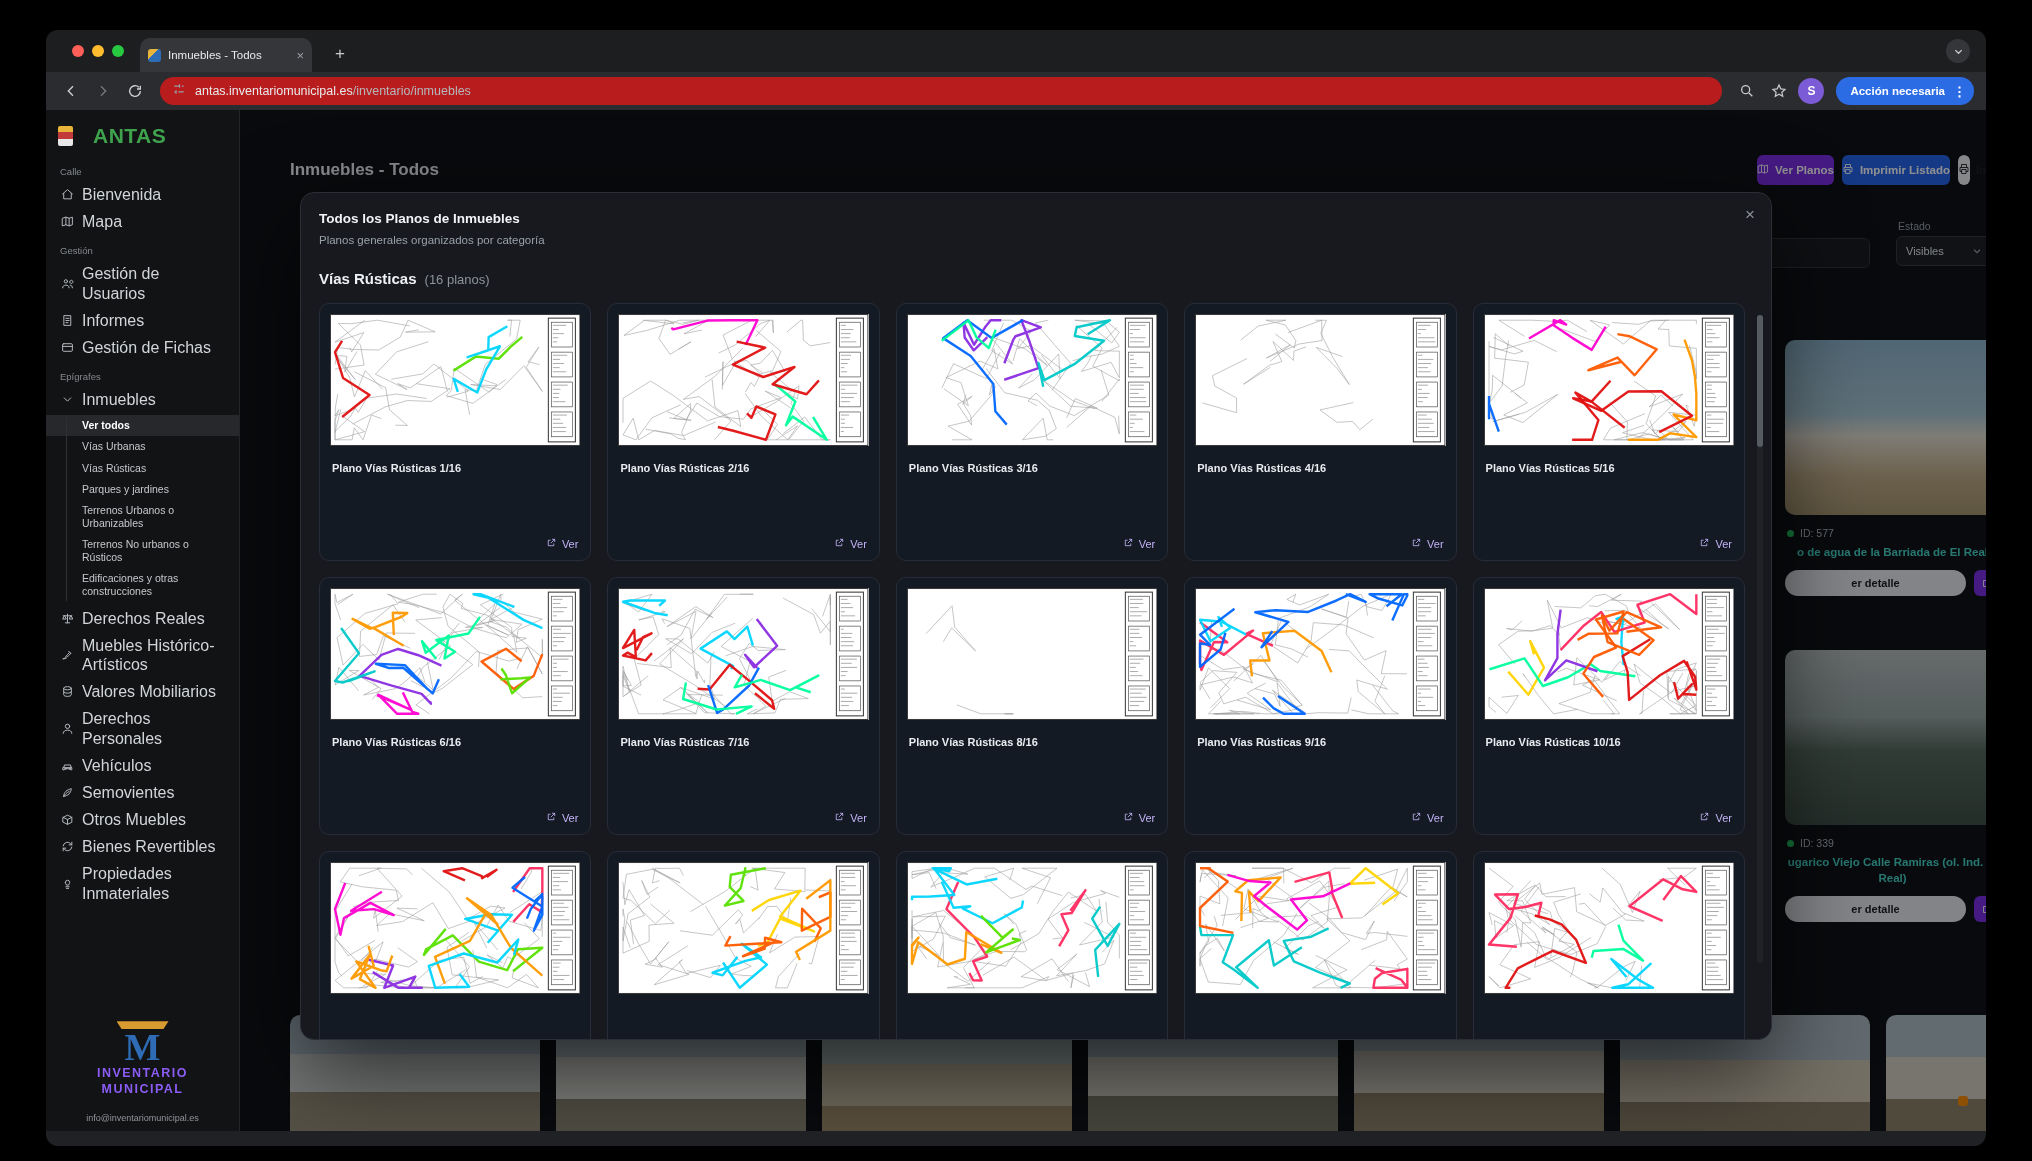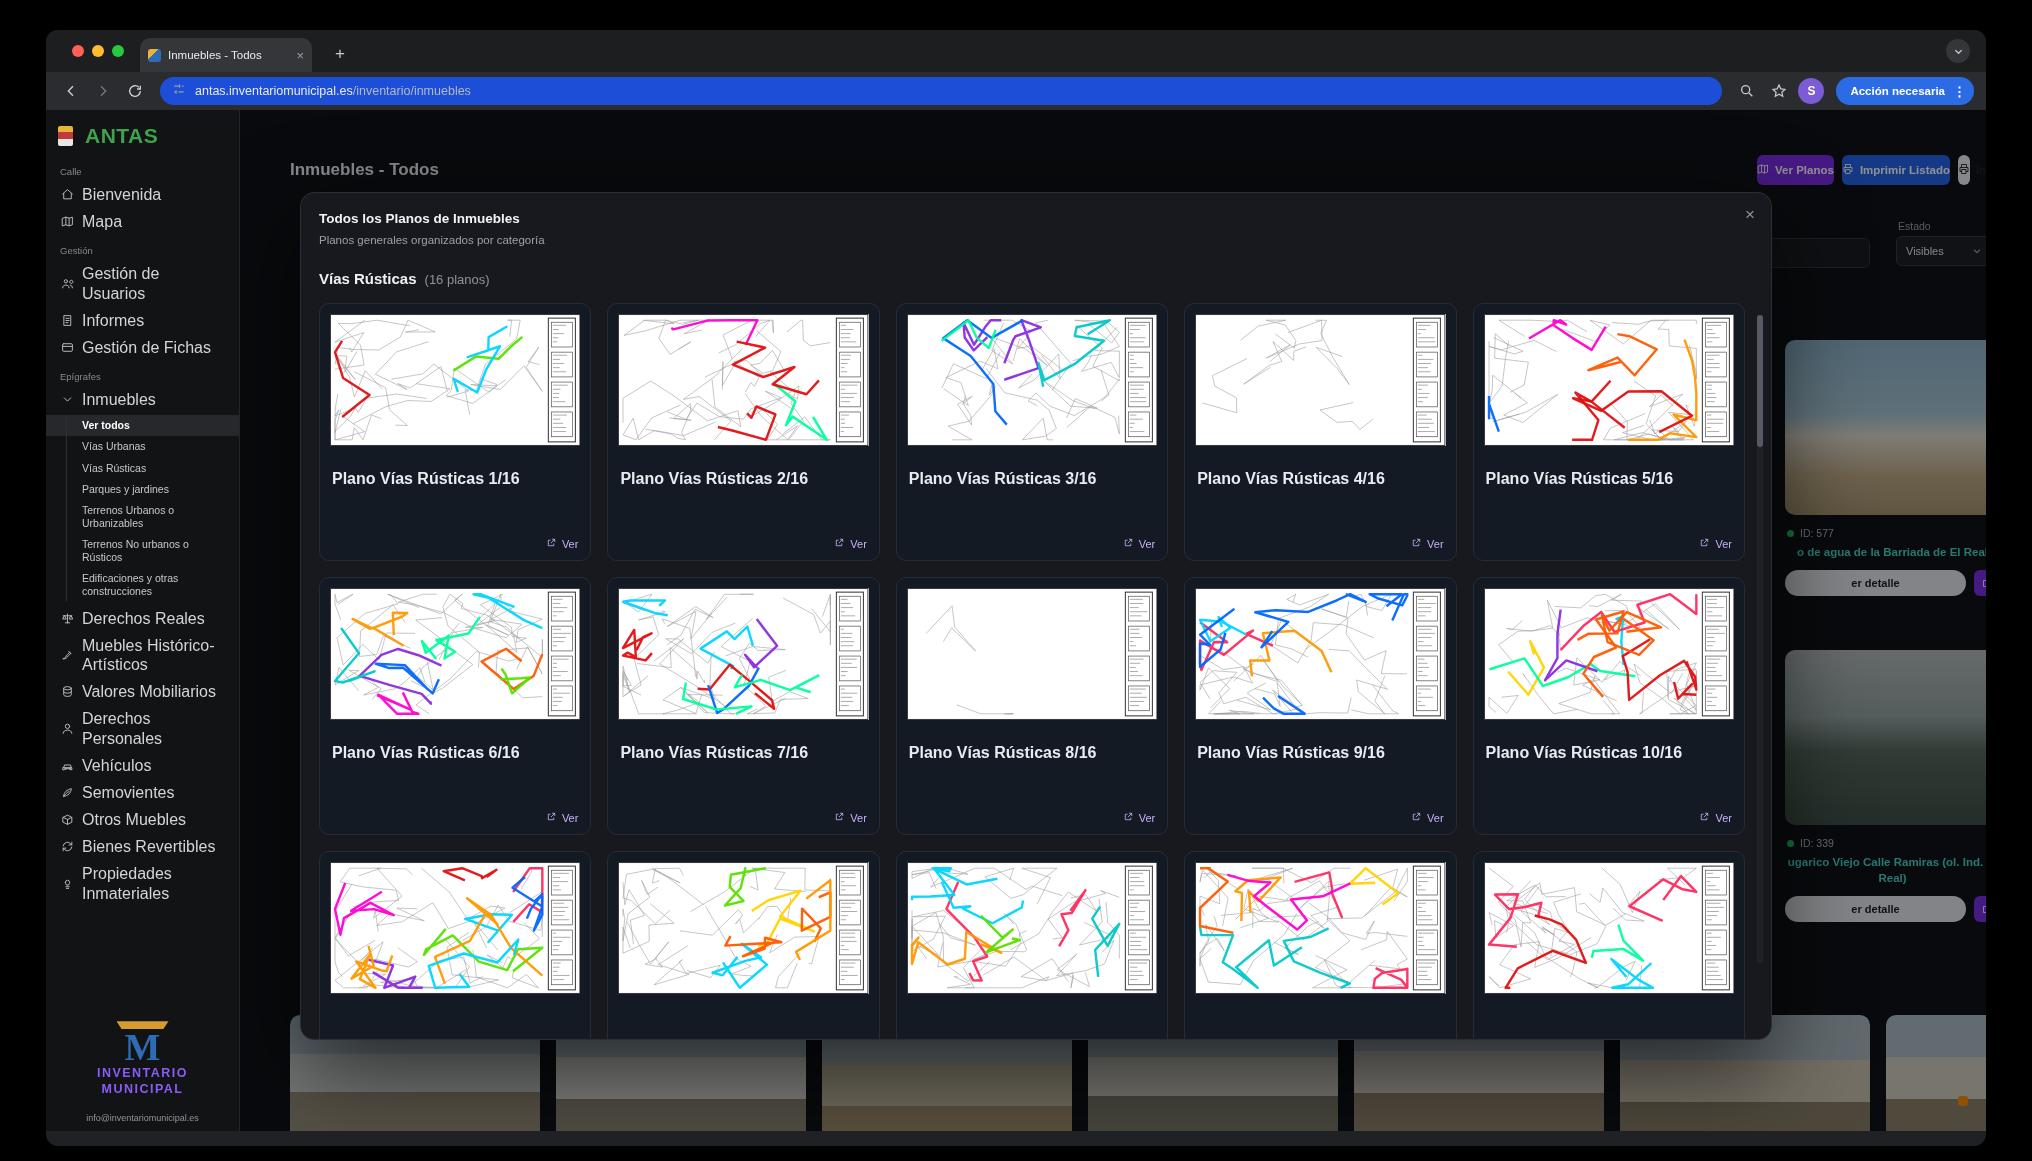--- a/index.html
+++ b/index.html
@@ -23,39 +23,39 @@
   .newtab { position:absolute; left:282px; bottom:6px; width:24px; height:24px; color:#c7cacd;
             font-size:17px; display:grid; place-items:center; cursor:pointer; }
   .tabsearch { position:absolute; right:16px; top:9px; width:24px; height:24px; border-radius:50%;
                background:#35363a; color:#c7cacd; display:grid; place-items:center; cursor:pointer; }
   .tabsearch svg{ width:11px; height:11px; }
 
   .toolbar { height:38px; background:#2b2c2f; display:flex; align-items:center; padding:0 12px; gap:6px; }
   .nav-btn { width:26px; height:26px; display:grid; place-items:center; border-radius:50%; cursor:pointer; }
   .nav-btn svg { width:16px; height:16px; stroke:#cfd2d6; }
   .nav-btn.dim svg { stroke:#77797d; }
-  .omnibox { flex:1; height:28px; background:#1d4ed8; border-radius:14px; display:flex;
+  .omnibox { flex:1; height:28px; background:#b91c1c; border-radius:14px; display:flex;
              align-items:center; padding:0 12px; gap:9px; margin:0 6px; }
   .omnibox .tune svg { width:14px; height:14px; stroke:#9aa0a6; }
   .url { font-size:12.5px; white-space:nowrap; }
   .url .domain { color:#e8eaed; } .url .path { color:#b4b8bd; }
   .tool-ico { width:26px; height:26px; display:grid; place-items:center; cursor:pointer; }
   .tool-ico svg { width:16px; height:16px; stroke:#c7cacd; fill:none; }
   .avatar { width:26px; height:26px; border-radius:50%; background:#7c5bd6; color:#fff; font-size:12px;
             font-weight:700; display:grid; place-items:center; cursor:pointer; }
   .action-pill { height:28px; background:#2b6be4; border-radius:14px; color:#fff; display:flex;
                  align-items:center; gap:8px; padding:0 8px 0 14px; font-size:11.5px; font-weight:700;
                  margin-left:6px; cursor:pointer; }
   .action-pill .dots { font-size:13px; letter-spacing:0; }
 
   
   .app { display:flex; height:1021px; background:#0d0f13; }
   .sidebar { width:194px; background:#121315; border-right:1px solid #232527; position:relative;
              flex:none; overflow:hidden; }
-  .brand { display:flex; align-items:center; gap:12px; padding:14px 12px 8px; }
+  .brand { display:flex; align-items:center; gap:20px; padding:14px 12px 8px; }
   .crest { width:15px; height:20px; border-radius:2px;
            background:linear-gradient(180deg,#e8b53a 0 30%,#c23a3a 30% 65%,#e8e8e8 65% 100%); }
   .brand-name { color:#3fa34d; font-size:21px; font-weight:800; letter-spacing:.5px; }
   .nav-section-label { font-size:9.5px; color:#85898e; padding:10px 14px 4px; }
   .nav-item { display:flex; align-items:center; gap:8px; padding:4px 14px; font-size:16px;
               color:#d2d5d9; line-height:1.2; cursor:pointer; }
   .nav-ico { flex:none; display:grid; place-items:center; width:14px; }
   .nav-ico svg { width:13px; height:13px; stroke:#b6bac0; fill:none; }
   .nav-children { position:relative; margin:2px 0; }
   .nav-children:before { content:''; position:absolute; left:20px; top:2px; bottom:2px; width:1px; background:#2e3134; }
@@ -130,21 +130,21 @@
   .modal-close { position:absolute; top:12px; right:16px; font-size:17px; color:#8b9199; cursor:pointer; }
   .modal-section { padding:24px 18px 0; display:flex; align-items:baseline; gap:8px; flex:none; }
   .sec-title { font-size:15px; font-weight:800; color:#eef1f4; }
   .sec-count { font-size:13px; color:#8d939b; }
   .plans-viewport { margin-top:12px; flex:1; overflow:hidden; position:relative; padding:4px 26px 0 18px; }
   .plans-grid { display:grid; grid-template-columns:repeat(5,1fr); gap:16px; }
   .plan-card { border:1px solid #272d38; background:#141a24; border-radius:10px; height:258px;
                display:flex; flex-direction:column; }
   .plan-thumb { margin:10px 10px 0; height:132px; background:#fff; position:relative; flex:none; }
   .plan-thumb svg { position:absolute; inset:0; width:100%; height:100%; }
-  .plan-title { padding:24px 12px 0; font-size:16px; font-weight:700; color:#e8ebf0; }
+  .plan-title { padding:16px 12px 0; font-size:11px; font-weight:700; color:#e8ebf0; }
   .plan-ver { margin-top:auto; padding:0 12px 10px; display:flex; justify-content:flex-end;
               align-items:center; gap:5px; color:#c3b2f7; font-size:11px; cursor:pointer; }
   .plan-ver svg { width:11px; height:11px; stroke:#c3b2f7; fill:none; }
   .mscroll-track { position:absolute; right:8px; top:122px; width:6px; height:648px; background:#202227;
                    border-radius:3px; }
   .mscroll-thumb { position:absolute; top:0; left:0; width:6px; height:132px; background:#565b62;
                    border-radius:3px; cursor:grab; }
   .modal-foot { height:70px; border-top:1px solid #26292f; display:flex; align-items:center;
                 justify-content:flex-end; padding:0 22px; flex:none; }
   .close-btn { font-size:12px; font-weight:700; color:#eef1f4; padding:8px 12px; cursor:pointer; }

